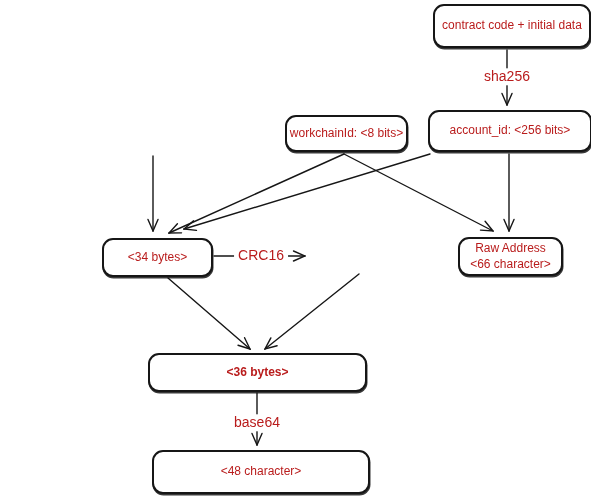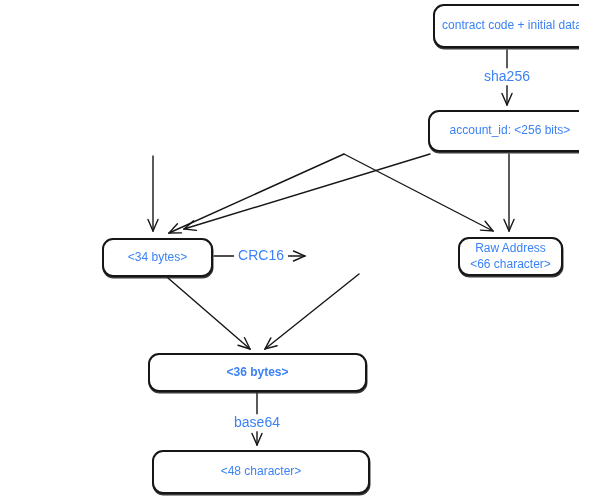--- a/index.html
+++ b/index.html
@@ -6,22 +6,23 @@
     margin: 0;
     padding: 0;
     background: #ffffff;
   }
   .canvas {
     position: relative;
     width: 579px;
     height: 497px;
     background: #ffffff;
     font-family: "Liberation Sans", "DejaVu Sans", sans-serif;
-    color: #3b82f6;
+    color: #b91c1c;
     overflow: hidden;
+    padding-left: 12px;
   }
   .edges {
     position: absolute;
     left: 0;
     top: 0;
     width: 600px;
     height: 497px;
     z-index: 1;
   }
   .edges line, .edges path {
@@ -81,20 +82,23 @@
     <line x1="168" y1="278" x2="250" y2="349" marker-end="url(#arrow)"></line>
     <line x1="359" y1="274" x2="265" y2="349" marker-end="url(#arrow)"></line>
     <line x1="257" y1="393" x2="257" y2="445" marker-end="url(#arrow)"></line>
   </svg>
 
   <div class="node" style="left:433px; top:4px; width:158px; height:44px;">
     <span>contract code + initial data</span>
   </div>
 
 
+  <div class="node" style="left:285px; top:115px; width:123px; height:37px;">
+    <span>workchainId: &lt;8 bits&gt;</span>
+  </div>
 
   <div class="node" style="left:428px; top:110px; width:164px; height:42px;">
     <span>account_id: &lt;256 bits&gt;</span>
   </div>
 
   <div class="node" style="left:102px; top:238px; width:111px; height:39px;">
     <span>&lt;34 bytes&gt;</span>
   </div>
 
 

